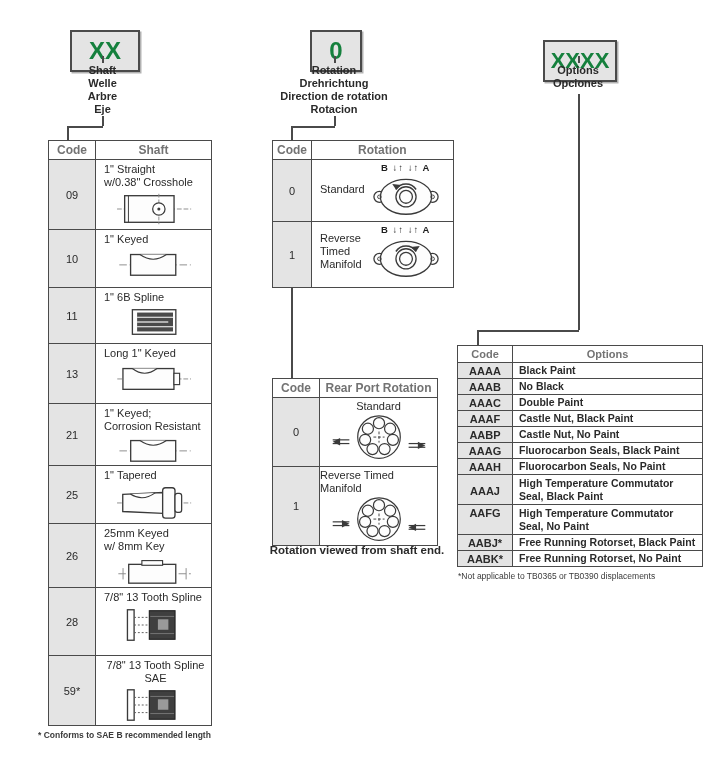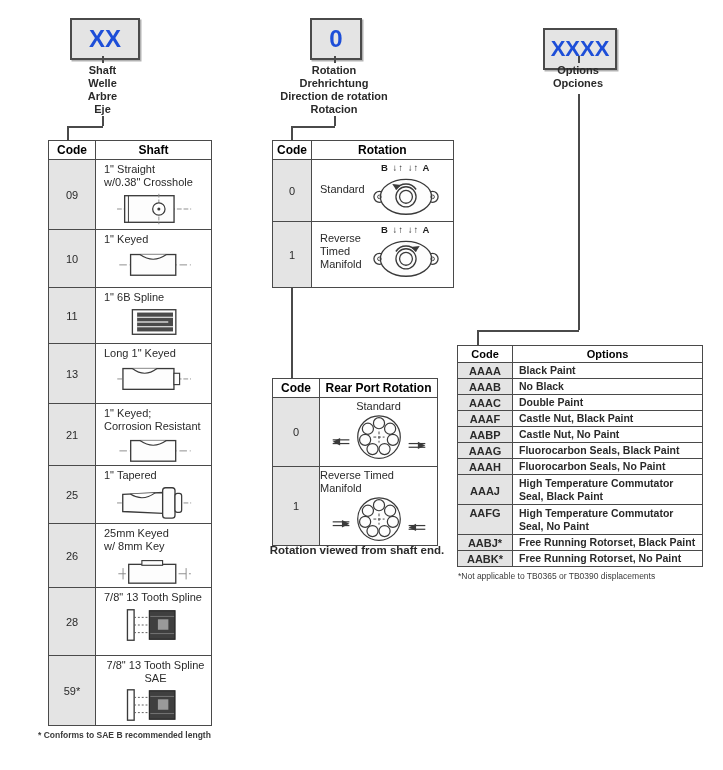--- a/index.html
+++ b/index.html
@@ -1,28 +1,28 @@
 <!DOCTYPE html>
 <html><head>
 <meta charset="utf-8">
 <style>
   html,body{margin:0;padding:0;background:#fff;}
   .page{position:relative;width:723px;height:770px;background:#ffffff;
         font-family:"Liberation Sans","DejaVu Sans",sans-serif;color:#242424;overflow:hidden;}
   .codebox{position:absolute;background:#e4e4e4;border:2px solid #4a4a4a;
            box-shadow:1.5px 1.5px 0 rgba(0,0,0,.3);
            display:flex;align-items:center;justify-content:center;
-           font-weight:bold;color:#1d4ed8;}
+           font-weight:bold;color:#15803d;margin-top:12px;}
   .vline{position:absolute;width:1.5px;background:#4a4a4a;}
   .hline{position:absolute;height:1.5px;background:#4a4a4a;}
   .label-stack{position:absolute;text-align:center;font-weight:bold;
                font-size:11px;line-height:13px;color:#2a2a2a;}
   table{position:absolute;border-collapse:collapse;background:#fff;}
   table,td,th{border:1.4px solid #4a4a4a;}
-  th{font-size:12px;font-weight:bold;padding:2px 4px;background:#fff;color:#000000;margin-top:28px;}
+  th{font-size:12px;font-weight:bold;padding:2px 4px;background:#fff;color:#737373;margin-top:28px;}
   td{padding:0;vertical-align:top;}
   td.code{background:#e4e4e4;text-align:center;vertical-align:middle;
           font-size:11px;color:#2a2a2a;}
   .desc-cell{padding:3px 4px 1px 8px;}
   .desc-text{font-size:11px;line-height:13px;white-space:pre-line;color:#2a2a2a;}
   .drawing{text-align:center;margin-top:1px;}
   .opt-code{font-size:10.5px;font-weight:bold;}
   .opt-desc{font-size:10.5px;font-weight:bold;padding:1px 6px;line-height:13px;
             vertical-align:middle;color:#2a2a2a;}
   .footnote{position:absolute;font-size:8.5px;color:#3a3a3a;}

